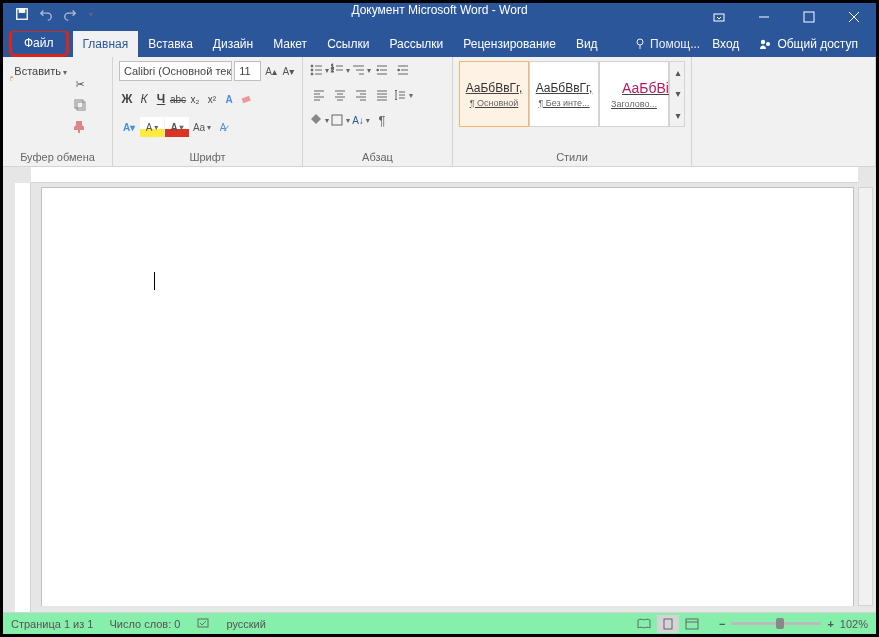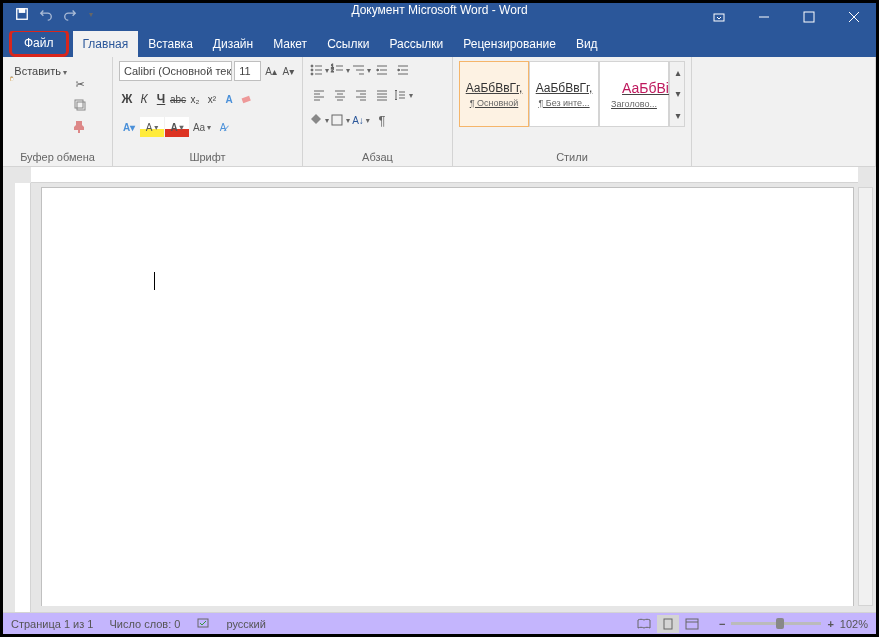--- a/index.html
+++ b/index.html
@@ -50,21 +50,21 @@
 .style-name { font-size: 9px; color: #666; white-space: nowrap; overflow: hidden; width: 100%; text-align: center; }
 .edit-group { flex: 1; align-items: center; }
 .edit-btn { display: flex; flex-direction: column; align-items: center; width: 100%; cursor: pointer; padding-top: 8px; }
 .docarea { position: relative; height: calc(100% - 28px - 26px - 110px - 22px); background: #e6e6e6; display: flex; }
 .ruler { height: 16px; background: #fff; border-bottom: 1px solid #d4d4d4; position: absolute; left: 28px; right: 18px; top: 0; }
 .vruler { width: 16px; background: #fff; border-right: 1px solid #d4d4d4; position: absolute; left: 12px; top: 16px; bottom: 0; }
 .page-wrap { position: absolute; left: 38px; right: 22px; top: 20px; bottom: 6px; overflow: hidden; }
 .page { width: 100%; height: 620px; background: #fff; border: 1px solid #c0c0c0; box-shadow: 0 1px 3px rgba(0,0,0,.15); position: relative; }
 .cursor { position: absolute; left: 112px; top: 84px; width: 1px; height: 18px; background: #000; }
 .scroll-v { position: absolute; right: 3px; top: 20px; bottom: 6px; width: 15px; background: #f1f1f1; border: 1px solid #d4d4d4; }
-.statusbar { height: 22px; background: #c4b5fd; border-top: 1px solid #d4d4d4; display: flex; align-items: center; font-size: 11px; color: #555; padding: 0 8px; gap: 16px; }
+.statusbar { height: 22px; background: #86efac; border-top: 1px solid #d4d4d4; display: flex; align-items: center; font-size: 11px; color: #555; padding: 0 8px; gap: 16px; }
 .statusbar .spacer { flex: 1; }
 .view-btns { display: flex; gap: 2px; }
 .vbtn { width: 22px; height: 18px; display: flex; align-items: center; justify-content: center; cursor: pointer; color: #666; }
 .vbtn.active { background: #d4d4d4; }
 .zoom { display: flex; align-items: center; gap: 6px; }
 .slider { width: 90px; height: 3px; background: #bbb; position: relative; }
 .slider .thumb { position: absolute; left: 50%; top: -4px; width: 8px; height: 11px; background: #888; border-radius: 2px; }
 .drop::after { content: "▾"; font-size: 8px; margin-left: 2px; color: #666; }
 </style>
 </head>
@@ -121,20 +121,38 @@
   <div class="tab file">Файл</div>
   <div class="tab active">Главная</div>
   <div class="tab">Вставка</div>
   <div class="tab">Дизайн</div>
   <div class="tab">Макет</div>
   <div class="tab">Ссылки</div>
   <div class="tab">Рассылки</div>
   <div class="tab">Рецензирование</div>
   <div class="tab">Вид</div>
   <div class="spacer"></div>
+  <div class="right">
+    <div class="tell">
+        <svg width="12" height="12" viewBox="0 0 12 12" fill="none" stroke="currentColor">
+          <circle cx="6" cy="4" r="3"></circle>
+          <line x1="6" y1="7" x2="6" y2="11"></line>
+        </svg>
+        <span>Помощ...</span>
+      </div>
+    <div class="tab" style="padding:0 8px">Вход</div>
+    <div class="share-btn">
+        <svg width="14" height="14" viewBox="0 0 14 14" fill="currentColor">
+          <circle cx="4" cy="5" r="2.2"></circle>
+          <circle cx="9" cy="7" r="2"></circle>
+          <path d="M1 12c0-2 1.5-3.5 3-3.5s3 1.5 3 3.5"></path>
+        </svg>
+        <span>Общий доступ</span>
+      </div>
+  </div>
 </div>
 
 <div class="ribbon">
   <div class="group" style="width:110px">
     <div class="group-body">
       <div class="big-btn">
         <div class="ico">
             <svg viewBox="0 0 32 32">
               <rect x="8" y="6" width="16" height="22" fill="#e8b66a" stroke="#b78433"></rect>
               <rect x="11" y="3" width="10" height="5" rx="1" fill="#888"></rect>

